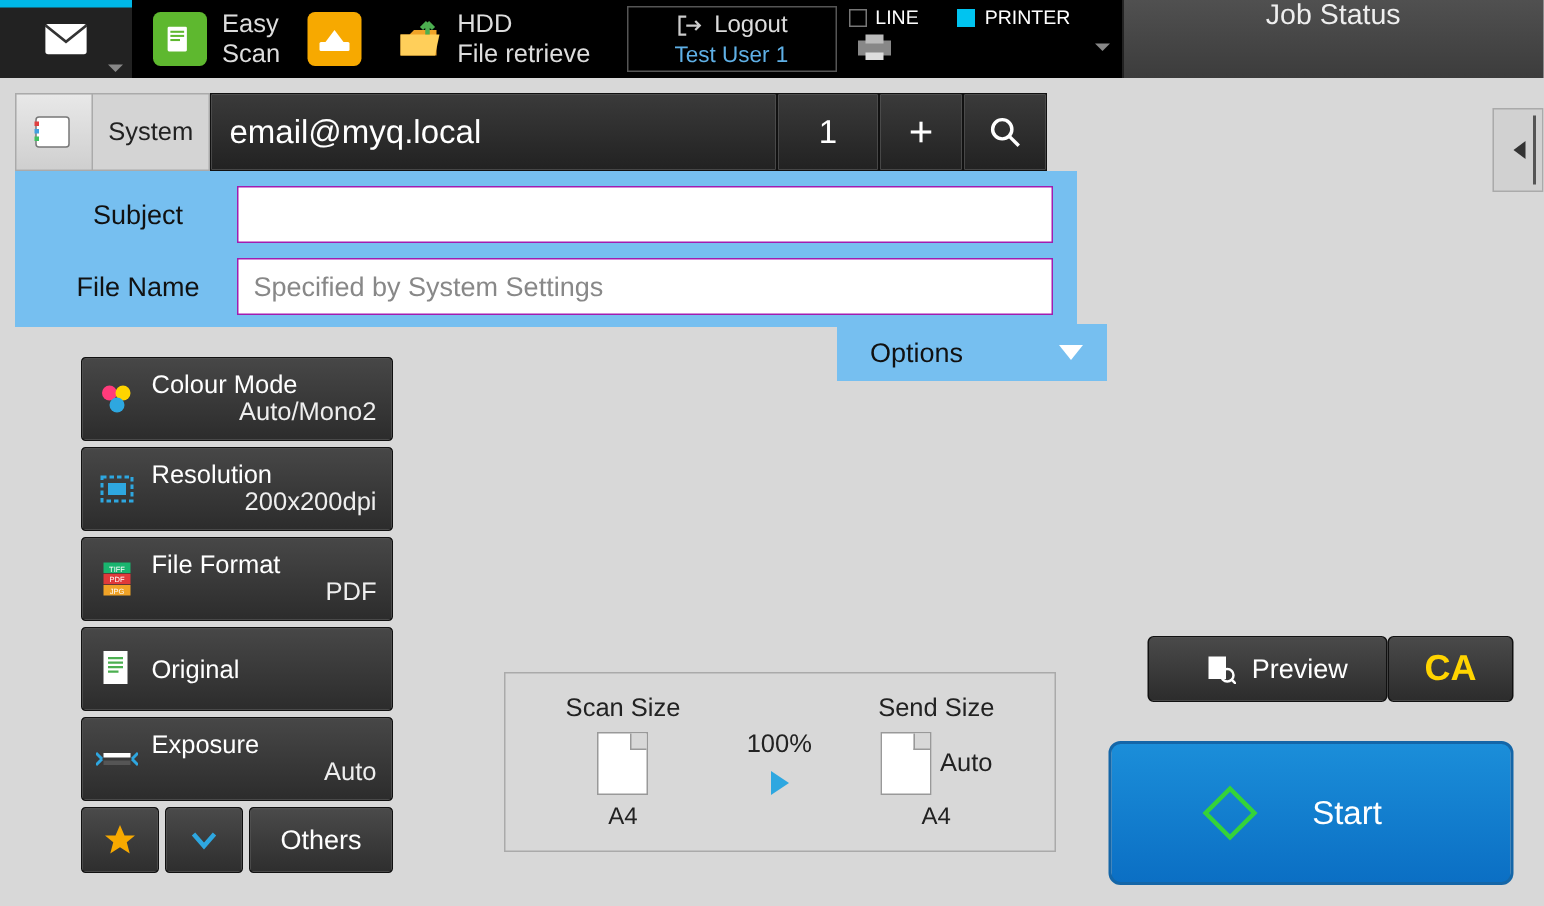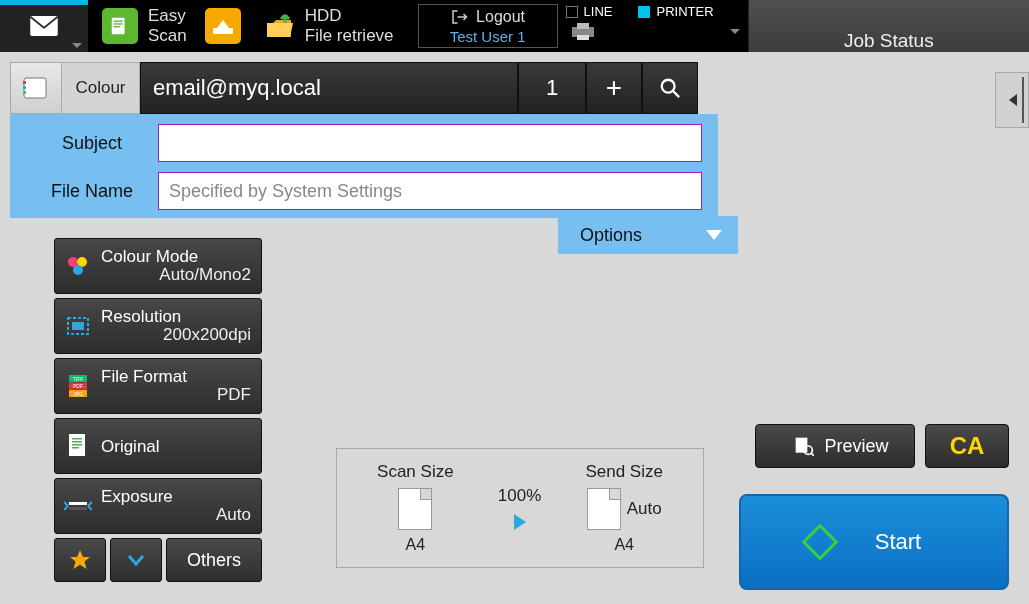--- a/index.html
+++ b/index.html
@@ -22,21 +22,21 @@
   .tb-label { line-height: 1.15; font-size: 17px; color: #ddd; }
   .tb-logout { width: 140px; border: 1px solid #555; margin: 4px 0 4px 10px; display: flex; flex-direction: column; align-items: center; justify-content: center; position: relative; }
   .tb-logout .logout-row { display:flex; align-items:center; gap:8px; color:#ddd; font-size:16px;}
   .tb-logout .user { color:#5fb0e6; font-size:15px; margin-top:2px;}
   .tb-status { flex: 0 0 190px; padding: 4px 8px; font-size: 13px; text-align: center; }
   .tb-status .row { display:flex; align-items:center; gap:6px; margin-bottom:2px;}
   .led { width:12px; height:12px; border:1px solid #777; }
   .led.on { background:#00c4f0; border-color:#00c4f0;}
   .tb-status-printer-icon { margin-left:4px; }
   .tb-status .mini-tri2 { margin-left:auto; width:0;height:0;border-left:5px solid transparent;border-right:5px solid transparent;border-top:5px solid #888;}
-  .tb-job { flex:1; background: linear-gradient(#505050,#3c3c3c); display:flex; align-items:flex-end; justify-content:center; font-size:19px; color:#eee; border-left:1px solid #222;}
+  .tb-job { flex:1; background: linear-gradient(#505050,#3c3c3c); display:flex; align-items:flex-start; justify-content:center; font-size:19px; color:#eee; border-left:1px solid #222;}
   
   
   .addrbar { height:52px; margin:10px 0 0 10px; display:flex; align-items:stretch; width:988px;}
   .addrbar .btn { background:linear-gradient(#3a3a3a,#222); color:#fff; display:flex; align-items:center; justify-content:center; border:1px solid #111; }
   .addr-book { width:52px; background:linear-gradient(#e8e8e8,#cfcfcf); border:1px solid #aaa; display:flex;align-items:center;justify-content:center;}
   .addr-label { width:78px; background:#d4d4d4; color:#222; display:flex;align-items:center;justify-content:center; font-size:17px; border:1px solid #aaa; border-left:none;}
   .addr-field { flex:0 0 378px; background:linear-gradient(#3a3a3a,#222); color:#fff; font-size:22px; display:flex; align-items:center; padding-left:12px; border:1px solid #111;}
   .addr-count { width:68px; font-size:22px;}
   .addr-plus  { width:56px; font-size:28px;}
   .addr-search{ width:56px;}
@@ -65,21 +65,21 @@
   .sizepanel { position:absolute; left:336px; top:448px; width:368px; height:120px; border:1px solid #aaa; background:#d8d8d8; display:flex; align-items:center; justify-content:space-around; padding:10px 18px;}
   .sizecol { display:flex; flex-direction:column; align-items:center; font-size:17px; color:#222;}
   .sizecol .page { width:34px; height:42px; background:#fff; border:1px solid #999; margin:6px 0; position:relative;}
   .sizecol .page::before { content:""; position:absolute; top:0; right:0; width:10px; height:10px; background:#d8d8d8; border-left:1px solid #999; border-bottom:1px solid #999;}
   .sizecenter { display:flex; flex-direction:column; align-items:center; color:#222; font-size:17px;}
   .sizecenter .tri { width:0;height:0;border-top:8px solid transparent;border-bottom:8px solid transparent;border-left:12px solid #2ea7e0; margin-top:8px;}
   .sizecol .subval { font-size:16px;}
   .sizecol .withauto { display:flex; align-items:center; gap:6px;}
 
   
-  .preview-btn { position:absolute; right:114px; top:424px; width:160px; height:44px; background:linear-gradient(#4a4a4a,#2c2c2c); border:1px solid #111; border-radius:4px; color:#fff; font-size:18px; display:flex;align-items:center;justify-content:center; gap:10px;padding-left:13px;}
+  .preview-btn { position:absolute; right:104px; top:424px; width:160px; height:44px; background:linear-gradient(#4a4a4a,#2c2c2c); border:1px solid #111; border-radius:4px; color:#fff; font-size:18px; display:flex;align-items:center;justify-content:center; gap:10px;padding-left:13px;}
   .ca-btn { position:absolute; right:20px; top:424px; width:84px; height:44px; background:linear-gradient(#4a4a4a,#2c2c2c); border:1px solid #111; border-radius:4px; color:#ffd400; font-size:24px; font-weight:bold; display:flex;align-items:center;justify-content:center;}
   .start-btn { position:absolute; right:20px; bottom:14px; width:270px; height:96px; background:linear-gradient(#1b8ed9,#0b6fc4); border:2px solid #1466a8; border-radius:8px; color:#fff; font-size:22px; display:flex;align-items:center;justify-content:center; gap:22px;}
   .start-btn .diamond { width:26px;height:26px; transform:rotate(45deg); border:3px solid #34d33a; position:relative; left:-20px;}
 </style>
 </head>
 <body>
 
 <div class="topbar">
   <div class="tb-btn tb-mail">
     <div class="accent-top"></div>
@@ -156,21 +156,21 @@
 
 <div class="addrbar">
   <div class="addr-book">
     <svg width="30" height="26" viewBox="0 0 30 26">
       <rect x="3" y="3" width="22" height="20" rx="2" fill="#fff" stroke="#777"></rect>
       <rect x="2" y="6" width="3" height="3" fill="#e04040"></rect>
         <rect x="2" y="11" width="3" height="3" fill="#40a0e0"></rect>
         <rect x="2" y="16" width="3" height="3" fill="#40c060"></rect>
     </svg>
   </div>
-  <div class="addr-label">Colour</div>
+  <div class="addr-label">System</div>
   <div class="addr-field">email@myq.local</div>
   <div class="btn addr-count">1</div>
   <div class="btn addr-plus">+</div>
   <div class="btn addr-search">
     <svg width="22" height="22" viewBox="0 0 24 24">
         <circle cx="10" cy="10" r="7" stroke="#fff" stroke-width="2.5" fill="none"></circle>
         <line x1="15" y1="15" x2="22" y2="22" stroke="#fff" stroke-width="2.5"></line>
       </svg>
   </div>
 </div>

